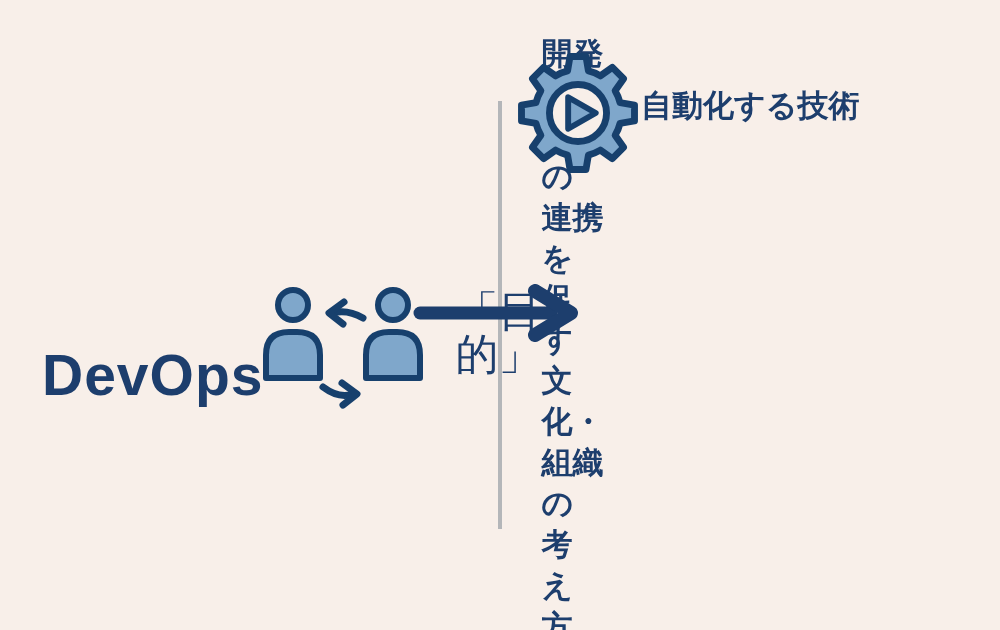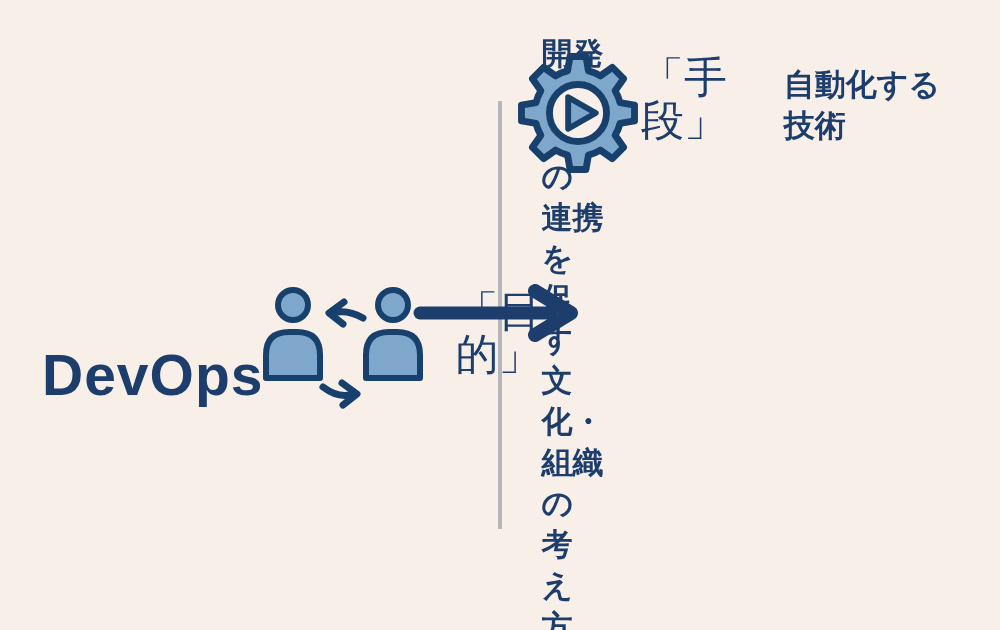--- a/index.html
+++ b/index.html
@@ -73,21 +73,20 @@
           A44 44 0 0 1 -10.6 -42.7 L-8.1 -57.4 L8.1 -57.4 L10.6 -42.7
           A44 44 0 0 1 22.7 -37.7 L34.9 -46.3 L46.3 -34.9 L37.7 -22.7
           A44 44 0 0 1 42.7 -10.6 Z"></path>
 
         <circle class="ico-hole" cx="0" cy="0" r="29" stroke-width="7"></circle>
 
         <path class="ico-fill" d="M-10 -16 L18 0 L-10 16 Z" stroke-width="6" stroke-linejoin="round"></path>
       </svg>
     </div>
 
-    <div class="label">「手段」</div>
 
     <div class="desc">
       <div>自動化する技術</div>
     </div>
   </div>
 
   <svg class="center-arrow" width="170" height="58" viewBox="0 0 170 58" xmlns="http://www.w3.org/2000/svg">
     <path class="navy-line" d="M7 29 L138 29" stroke-width="13"></path>
     <path class="navy-line" d="M122 7 L158 29 L122 51" stroke-width="14"></path>
   </svg>

